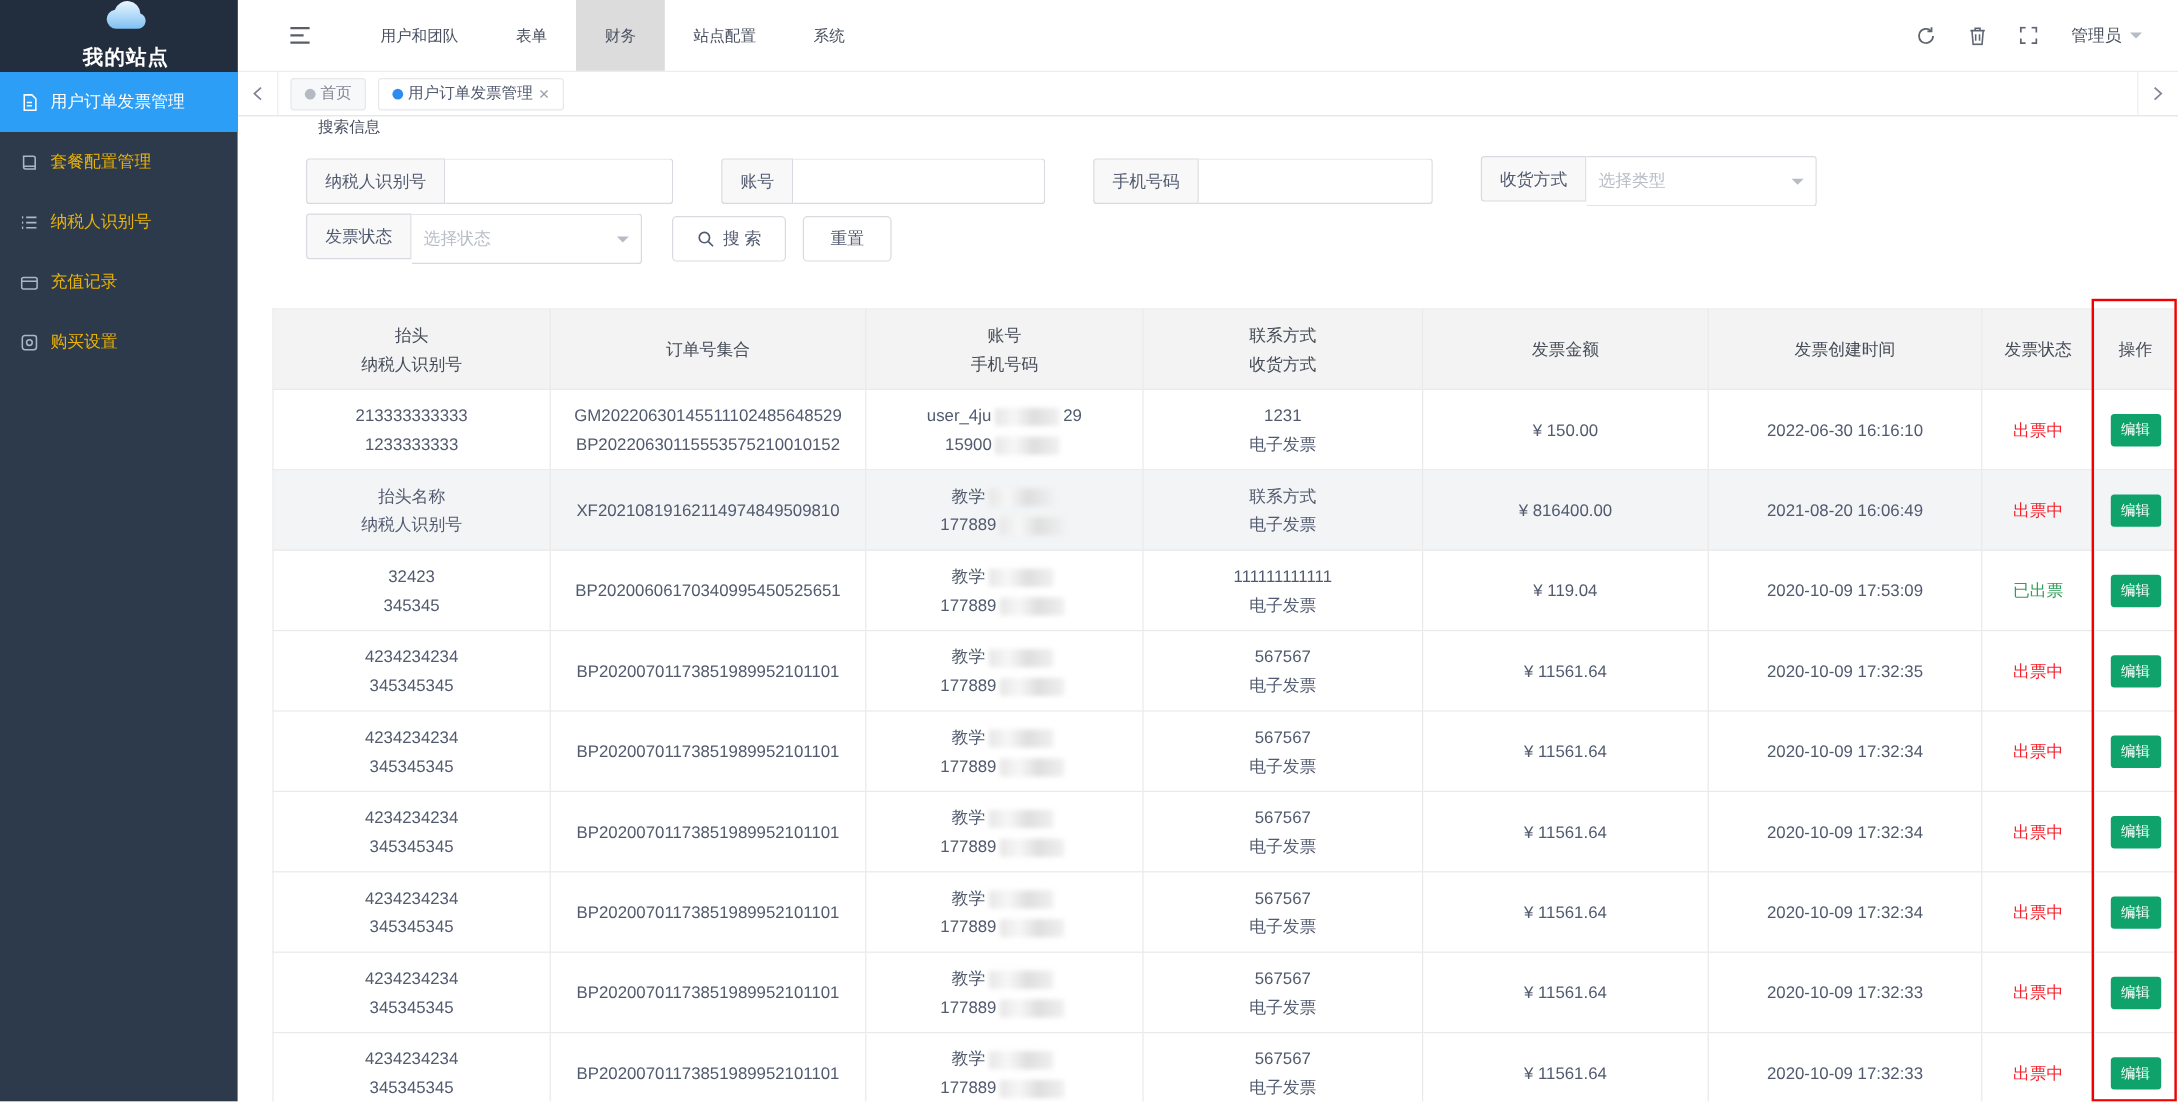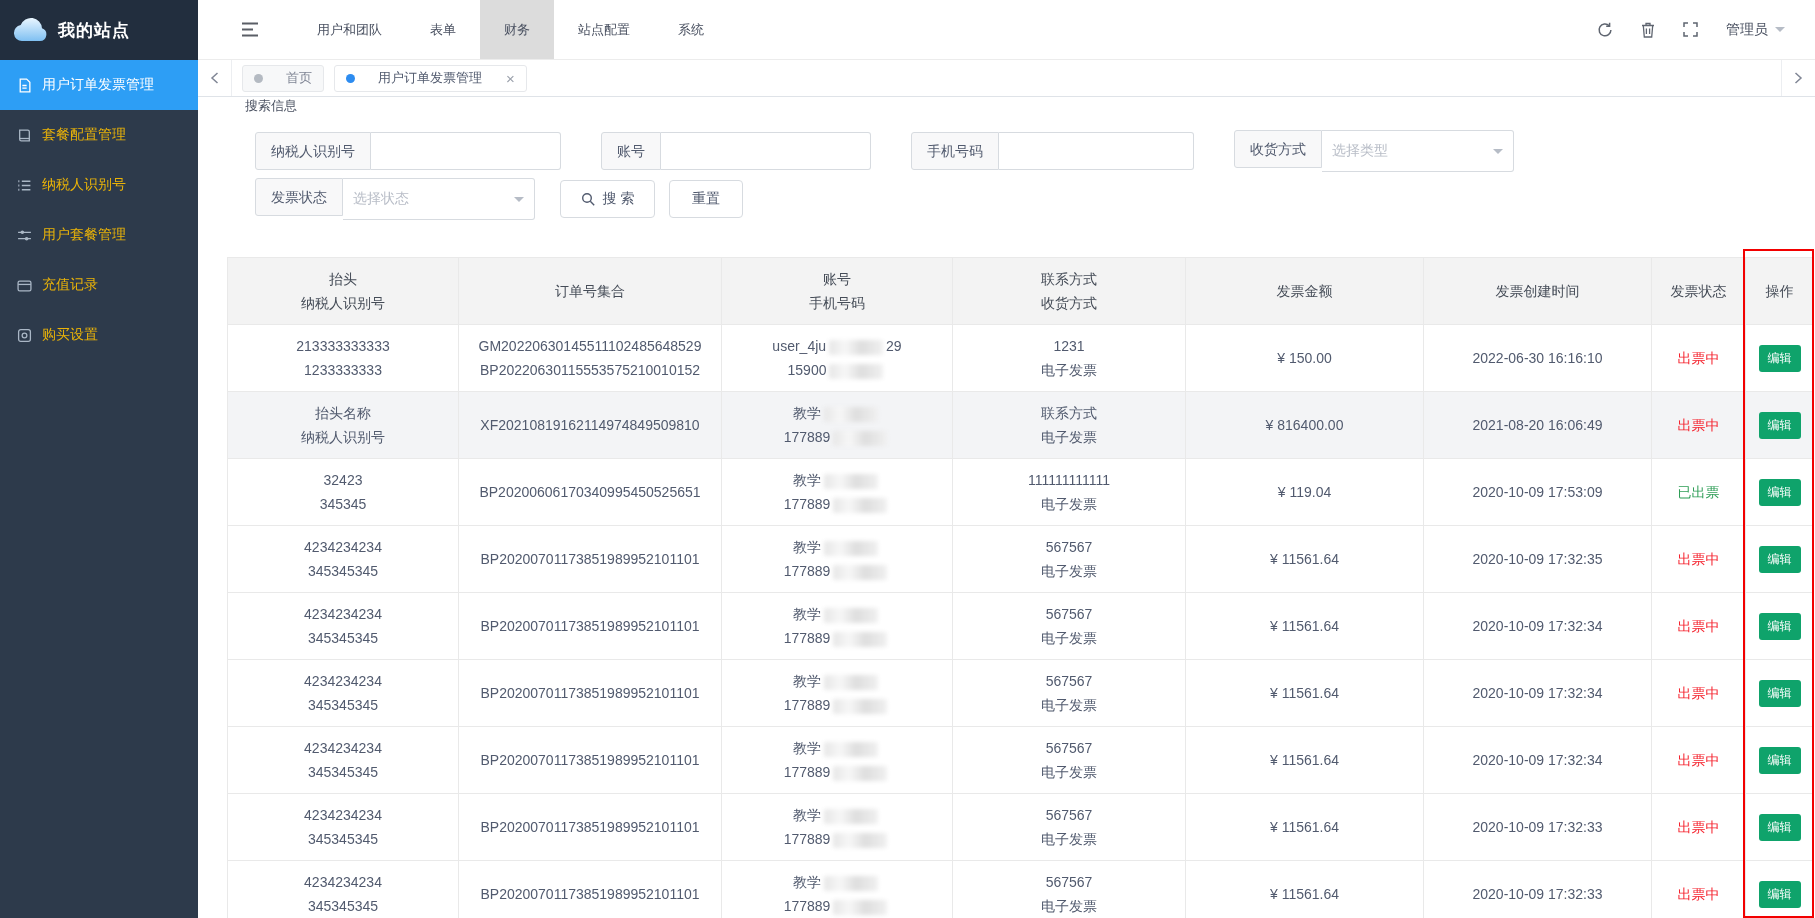--- a/index.html
+++ b/index.html
@@ -5,21 +5,21 @@
   * { box-sizing: border-box; }
   html,body { margin:0; padding:0; }
   body {
     width:1815px; height:918px; overflow:hidden; position:relative;
     font-family:"Liberation Sans","DejaVu Sans",sans-serif;
     background:#ffffff; color:#515a6e;
   }
 
   
   .sidebar { position:absolute; left:0; top:0; width:198px; height:918px; background:#2d3a4b; z-index:5; }
-  .logo { height:60px; background:#222e3e; display:flex; align-items:center; gap:10px; padding-left:12px; }
+  .logo { height:60px; background:#222e3e; display:flex; align-items:center; gap:10px; padding-left:12px;flex-direction:column; }
   .logo-title { color:#fff; font-size:17px; font-weight:bold; letter-spacing:1px; }
   .side-item { height:50px; display:flex; align-items:center; gap:10px; padding-left:16px;
     color:#eab308; font-size:14px; cursor:pointer; }
   .side-item .s-icon { display:flex; width:16px; justify-content:center; color:#aab7c6; }
   .side-item.active { background:#2d9ef5; color:#fff; }
   .side-item.active .s-icon { color:#fff; }
 
   
   .main { position:absolute; left:198px; top:0; right:0; bottom:0; background:#fff; }
 
@@ -31,31 +31,31 @@
   .topbar-right { margin-left:auto; display:flex; align-items:center; gap:28px; padding-right:30px; }
   .top-icon { display:flex; align-items:center; cursor:pointer; }
   .admin { display:flex; align-items:center; gap:7px; font-size:14px; color:#495060; cursor:pointer; }
   .caret { width:0; height:0; border:5px solid transparent; border-top-color:#b6bcc6; margin-top:5px; }
 
   
   .tabbar { height:37px; display:flex; align-items:center; border-bottom:1px solid #dfe3e8; background:#fff; }
   .tab-arrow { width:34px; align-self:stretch; display:flex; align-items:center; justify-content:center;
     cursor:pointer; border-right:1px solid #eceef1; }
   .tab-arrow.right { margin-left:auto; border-right:none; border-left:1px solid #eceef1; }
-  .tab { height:27px; display:flex; align-items:center; gap:23px; margin-left:10px; padding:0 11px;
+  .tab { height:27px; display:flex; align-items:center; gap:4px; margin-left:10px; padding:0 11px;
     border:1px solid #e6e8eb; border-radius:3px; background:#f7f8f9; font-size:13px; color:#808695; cursor:pointer;justify-content:space-between; }
   .tab.active { background:#fff; color:#515a6e; }
   .dot { width:9px; height:9px; border-radius:50%; }
   .dot.gray { background:#b4bac2; }
   .dot.blue { background:#2d8cf0; }
   .tab-close { color:#9aa0ab; font-size:15px; line-height:1; margin-left:1px; cursor:pointer; }
 
   
   .content { padding-left:29px; }
-  .search-title { margin:1px 0 0 18px; font-size:13px; color:#495060; line-height:16px; }
+  .search-title { margin:1px 0 0 38px; font-size:13px; color:#495060; line-height:16px; }
   .search-form { margin-left:28px; }
   .form-row { display:flex; align-items:center; margin-top:16px; }
   .form-row.second { margin-top:6px; }
   .field { display:flex; margin-right:40px; }
   .field-label { height:38px; line-height:36px; padding:0 15px; background:#f8f8f9;
     border:1px solid #d7dbe0; border-radius:3px 0 0 3px; font-size:14px; color:#515a6e; white-space:nowrap; }
   .field-input { height:38px; border:1px solid #d7dbe0; border-left:none; border-radius:0 3px 3px 0;
     padding:0 10px; font-size:14px; color:#515a6e; outline:none; }
   .select { height:42px; border:1px solid #d7dbe0; border-left:none; border-radius:0 3px 3px 0;
     display:flex; align-items:center; justify-content:space-between; padding:0 10px; cursor:pointer; background:#fff; }
@@ -130,30 +130,20 @@
         <svg width="15" height="15" viewBox="0 0 14 14">
             <path d="M4.5 3h8M4.5 7h8M4.5 11h8" stroke="currentColor" stroke-width="1.3"></path>
             <path d="M1.2 3h1M1.2 7h1M1.2 11h1" stroke="currentColor" stroke-width="1.8"></path>
           </svg>
       </span>
       <span>纳税人识别号</span>
     </div>
     <div class="side-item">
       <span class="s-icon">
         <svg width="15" height="15" viewBox="0 0 14 14">
-            <path d="M1 4h12M1 10h12" stroke="currentColor" stroke-width="1.2"></path>
-            <circle cx="5" cy="4" r="1.7" fill="currentColor"></circle>
-            <circle cx="9" cy="10" r="1.7" fill="currentColor"></circle>
-          </svg>
-      </span>
-      <span>用户套餐管理</span>
-    </div>
-    <div class="side-item">
-      <span class="s-icon">
-        <svg width="15" height="15" viewBox="0 0 14 14">
             <rect x="1" y="3" width="12" height="9" rx="1.5" fill="none" stroke="currentColor" stroke-width="1.2"></rect>
             <path d="M1 6h12" stroke="currentColor" stroke-width="1.2"></path>
           </svg>
       </span>
       <span>充值记录</span>
     </div>
     <div class="side-item">
       <span class="s-icon">
         <svg width="15" height="15" viewBox="0 0 14 14">
             <rect x="1.5" y="1.5" width="11" height="11" rx="2" fill="none" stroke="currentColor" stroke-width="1.2"></rect>

